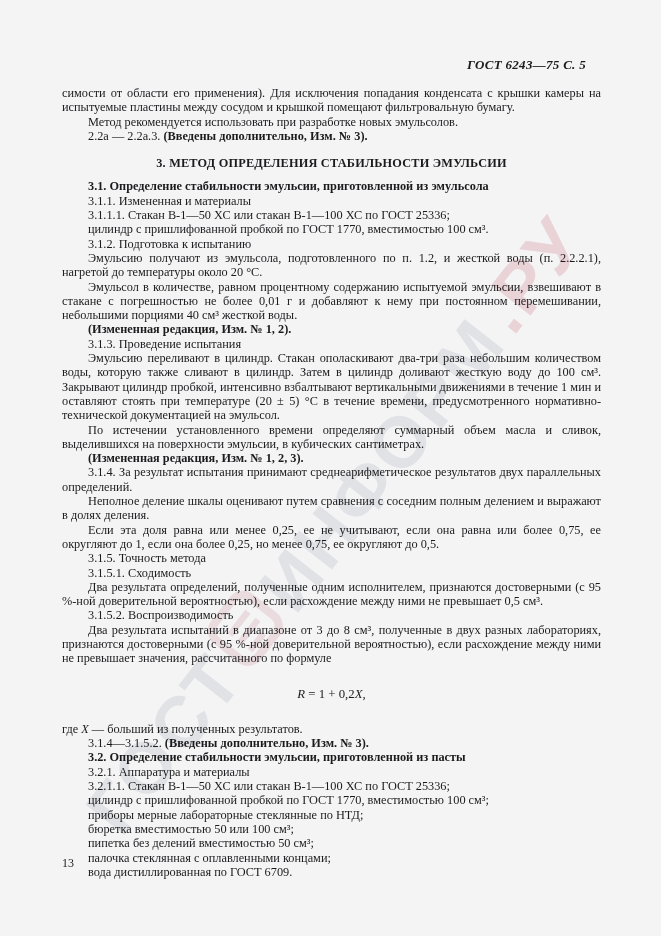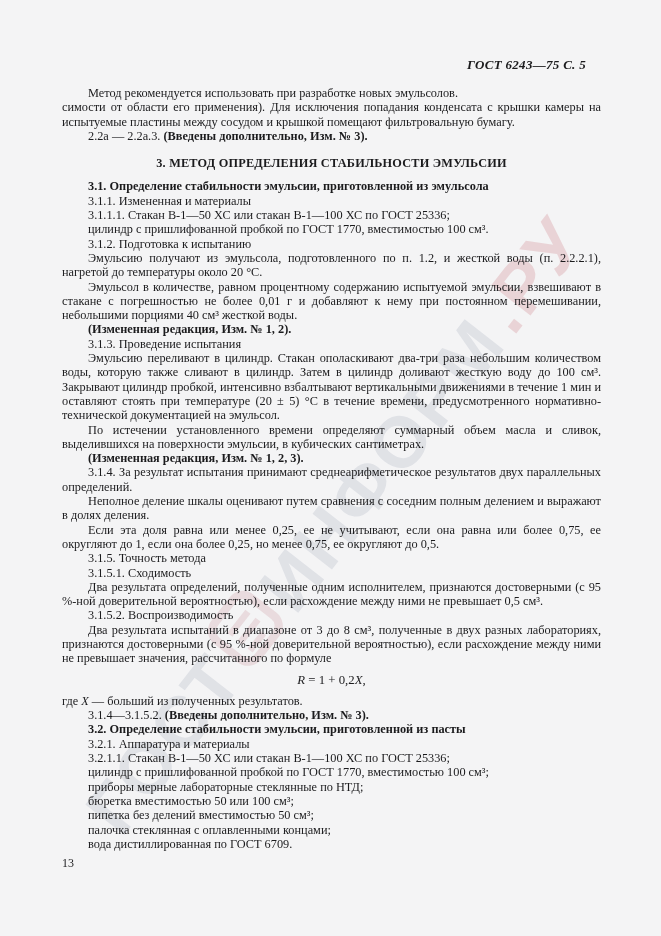--- a/index.html
+++ b/index.html
@@ -35,21 +35,21 @@
   .b { font-weight: bold; text-align: right; }
   .i { font-style: italic; }
   .heading {
     text-align: center;
     font-weight: bold;
     margin: 13px 0 9px 0 !important;
     letter-spacing: 0.2px;
   }
   .formula {
     text-align: center;
-    margin: 7px 0 !important;
+    margin: 21px 0 !important;
     font-size: 12.8px;
   }
   .page-number {
     position: absolute;
     left: 62px;
     top: 856px;
     width: 500px;
     font-size: 12px;
   }
   .watermark {
@@ -89,22 +89,22 @@
       </svg>
     </span>
     <span class="wm-gray">ИНФОРМ</span>
     <span class="wm-pink">.РУ</span>
   </div>
 
   <div class="doc-layer">
     <div class="header">ГОСТ 6243—75 С. 5</div>
 
     <div class="doc-body">
+        <p class="para"><span>симости от области его применения). Для исключения попадания конденсата с крышки камеры на испытуемые пластины между сосудом и крышкой помещают фильтровальную бумагу.</span></p>
         <p class="para indent"><span>Метод рекомендуется использовать при разработке новых эмульсолов.</span></p>
-        <p class="para"><span>симости от области его применения). Для исключения попадания конденсата с крышки камеры на испытуемые пластины между сосудом и крышкой помещают фильтровальную бумагу.</span></p>
         <p class="para indent"><span>2.2а — 2.2а.3. </span><span class="b">(Введены дополнительно, Изм. № 3).</span></p>
         <p class="heading"><span class="b">3. МЕТОД ОПРЕДЕЛЕНИЯ СТАБИЛЬНОСТИ ЭМУЛЬСИИ</span></p>
         <p class="para indent"><span class="b">3.1. Определение стабильности эмульсии, приготовленной из эмульсола</span></p>
         <p class="para indent"><span>3.1.1. Измененная и материалы</span></p>
         <p class="para indent"><span>3.1.1.1. Стакан В-1—50 ХС или стакан В-1—100 ХС по ГОСТ 25336;</span></p>
         <p class="para indent"><span>цилиндр с пришлифованной пробкой по ГОСТ 1770, вместимостью 100 см³.</span></p>
         <p class="para indent"><span>3.1.2. Подготовка к испытанию</span></p>
         <p class="para indent"><span>Эмульсию получают из эмульсола, подготовленного по п. 1.2, и жесткой воды (п. 2.2.2.1), нагретой до температуры около 20 °С.</span></p>
         <p class="para indent"><span>Эмульсол в количестве, равном процентному содержанию испытуемой эмульсии, взвешивают в стакане с погрешностью не более 0,01 г и добавляют к нему при постоянном перемешивании, небольшими порциями 40 см³ жесткой воды.</span></p>
         <p class="para indent"><span class="b">(Измененная редакция, Изм. № 1, 2).</span></p>

